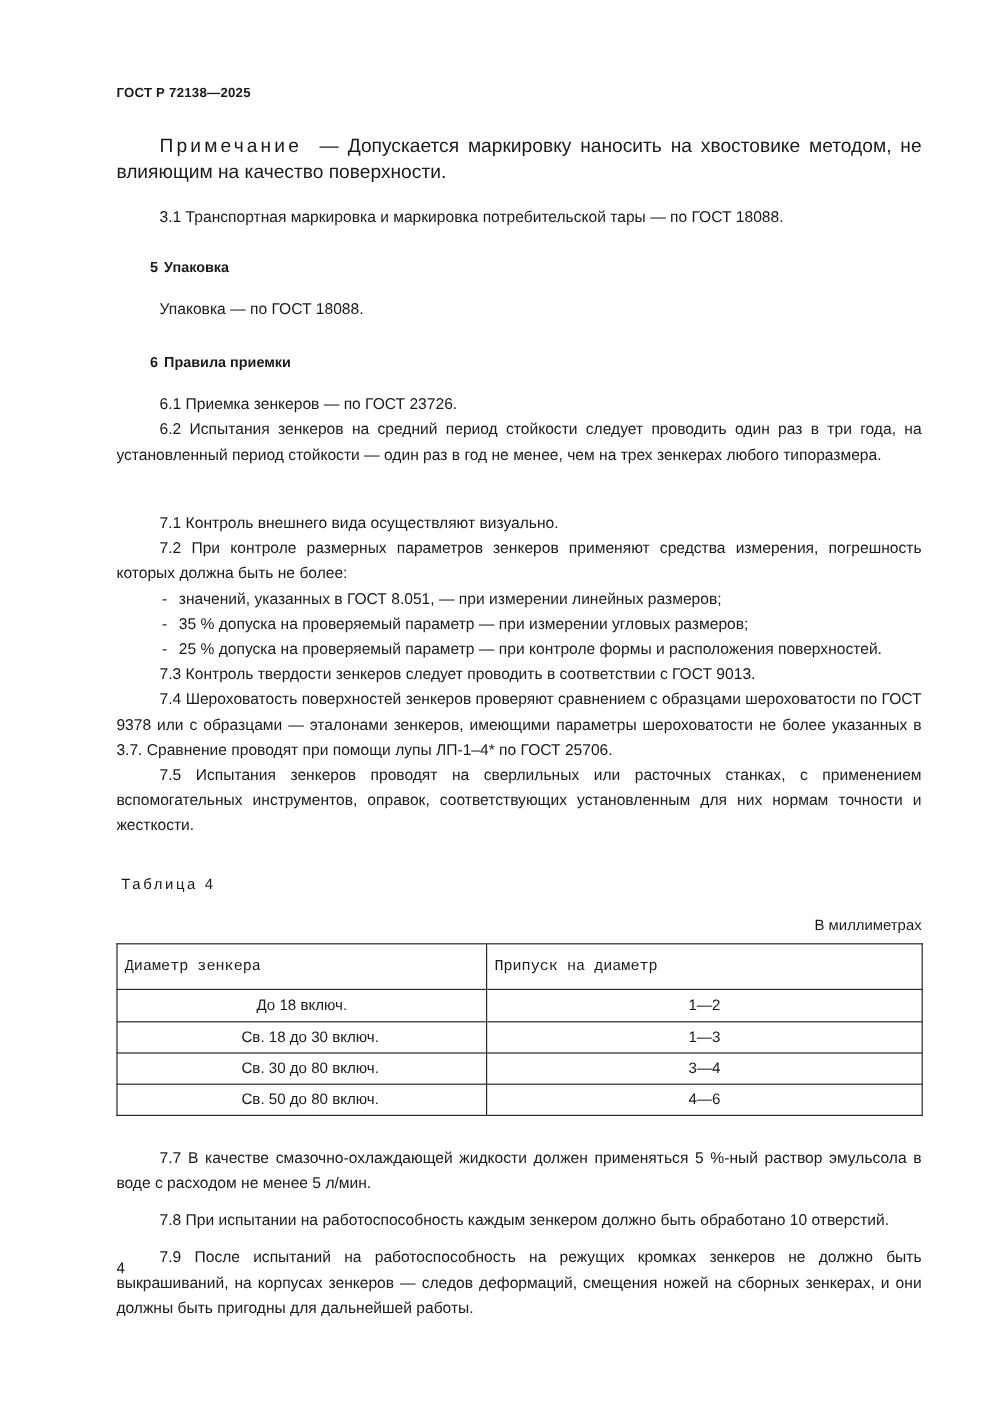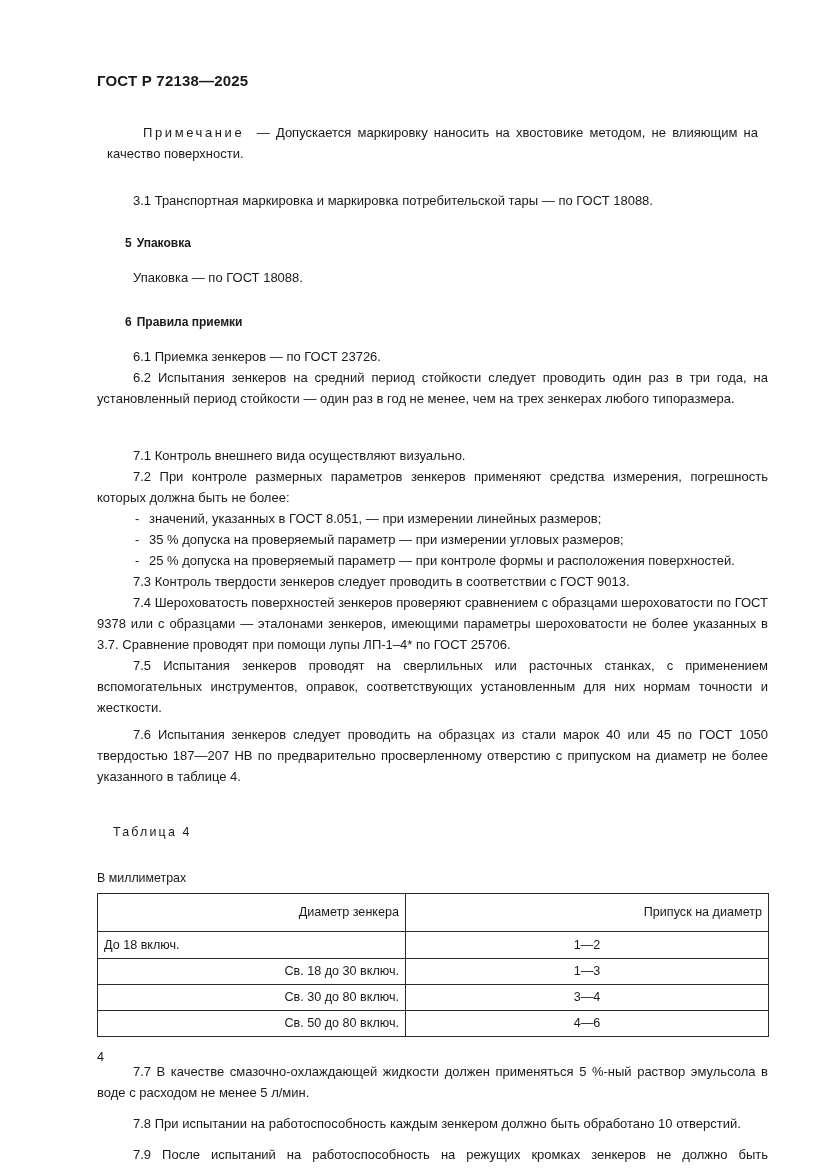--- a/index.html
+++ b/index.html
@@ -17,21 +17,21 @@
     height: 1169px;
     background: #ffffff;
     overflow: hidden;
     box-sizing: border-box;
   }
 
   .doc-header {
     position: absolute;
     left: 97px;
     top: 72px;
-    font-size: 15px;
+    font-size: 11px;
     font-weight: bold;
     letter-spacing: 0.2px;
     white-space: nowrap;
   }
 
   .body-block {
     position: absolute;
     left: 97px;
     top: 112px;
     width: 671px;
@@ -40,22 +40,22 @@
   p.para {
     margin: 0;
     font-size: 13px;
     line-height: 21px;
     text-align: justify;
     text-indent: 36px;
     hyphens: manual;
   }
 
   .note {
-    margin: 10px;
-    font-size: 13px;
+    margin: 0;
+    font-size: 16px;
     line-height: 21px;
     text-align: justify;
     text-indent: 36px;
   }
   .note .note-label {
     letter-spacing: 2.6px;
   }
 
   h2.section {
     margin: 0;
@@ -90,25 +90,26 @@
   ul.dashlist li .dash {
     position: absolute;
     left: 38px;
     top: 0;
   }
 
   .table-caption {
     font-size: 12.4px;
     line-height: 18px;
     letter-spacing: 2.2px;
-    margin: 16px;
+    margin: 4px;
   }
   .table-units {
     font-size: 12.4px;
     line-height: 18px;
+    text-align: right;
     margin: 0;
   }
 
   table.gost {
     border-collapse: collapse;
     width: 671px;
     table-layout: fixed;
     margin: 0;
   }
   table.gost td {
@@ -117,29 +118,30 @@
     line-height: 17px;
     height: 26px;
     padding: 3px 6px;
     box-sizing: border-box;
     vertical-align: middle;
   }
   table.gost col.c1 { width: 308px; }
   table.gost col.c2 { width: 363px; }
 
   table.gost tr.head td {
-    text-align: right;
+    text-align: left;
     height: 38px;
     border-bottom-width: 1px;
+    font-family: Liberation Mono, monospace;
   }
   table.gost td.cell-dia {
-    text-align: left;
+    text-align: center;
   }
   table.gost td.cell-dia.left {
-    text-align: right;
+    text-align: center;
     padding-left: 20px;
   }
   table.gost td.cell-allow {
     text-align: center;
   }
   table.gost tr.r-first td { height: 27px; }
   table.gost tr.r-last td { height: 33px; }
 
   .page-number {
     position: absolute;
@@ -209,21 +211,20 @@
         <span>25 % допуска на проверяемый параметр — при контроле формы и расположения поверхностей.</span>
       </li>
     </ul>
 
     <p class="para">7.3  Контроль твердости зенкеров следует проводить в соответствии с ГОСТ 9013.</p>
     <p class="para">7.4  Шероховатость поверхностей зенкеров проверяют сравнением с образцами шероховатости по ГОСТ 9378 или с образцами — эталонами зенкеров, имеющими параметры шероховатости не более указанных в 3.7. Сравнение проводят при помощи лупы ЛП-1–4* по ГОСТ 25706.</p>
     <p class="para">7.5  Испытания зенкеров проводят на сверлильных или расточных станках, с применением вспомогательных инструментов, оправок, соответствующих установленным для них нормам точности и жесткости.</p>
 
     <div class="gap-6"></div>
 
-    <p class="para">7.6  Испытания зенкеров следует проводить на образцах из стали марок 40 или 45 по ГОСТ 1050 твердостью 187—207 HB по предварительно просверленному отверстию с припуском на диаметр не более указанного в таблице 4.</p>
 
     <div class="gap-20"></div>
 
     <p class="table-caption">Таблица 4</p>
 
     <div class="gap-12"></div>
 
     <p class="table-units">В миллиметрах</p>
 
     <div class="gap-6"></div>

